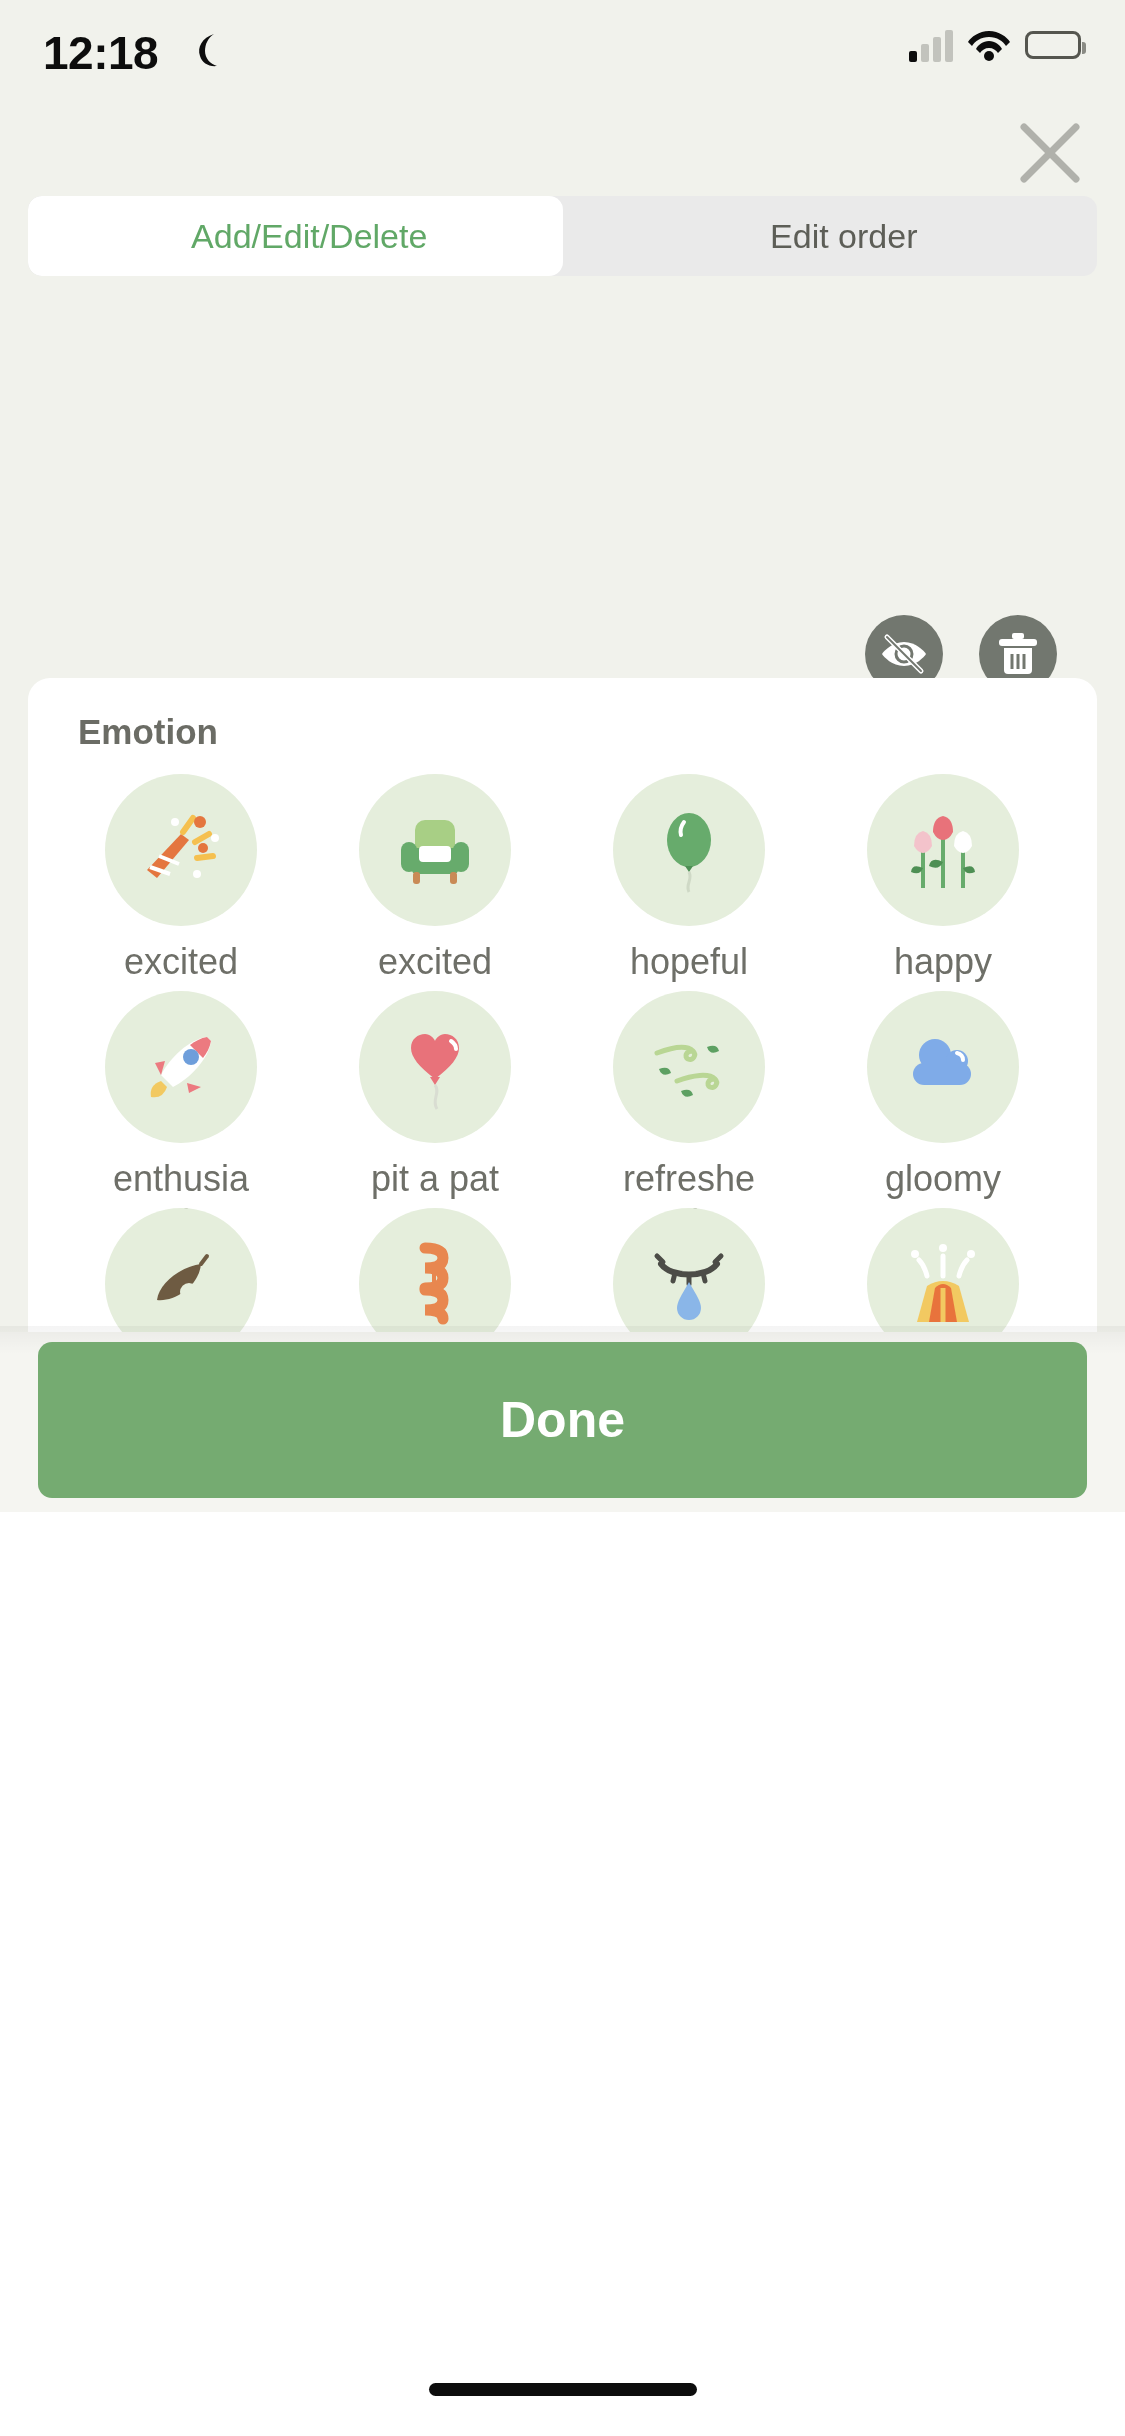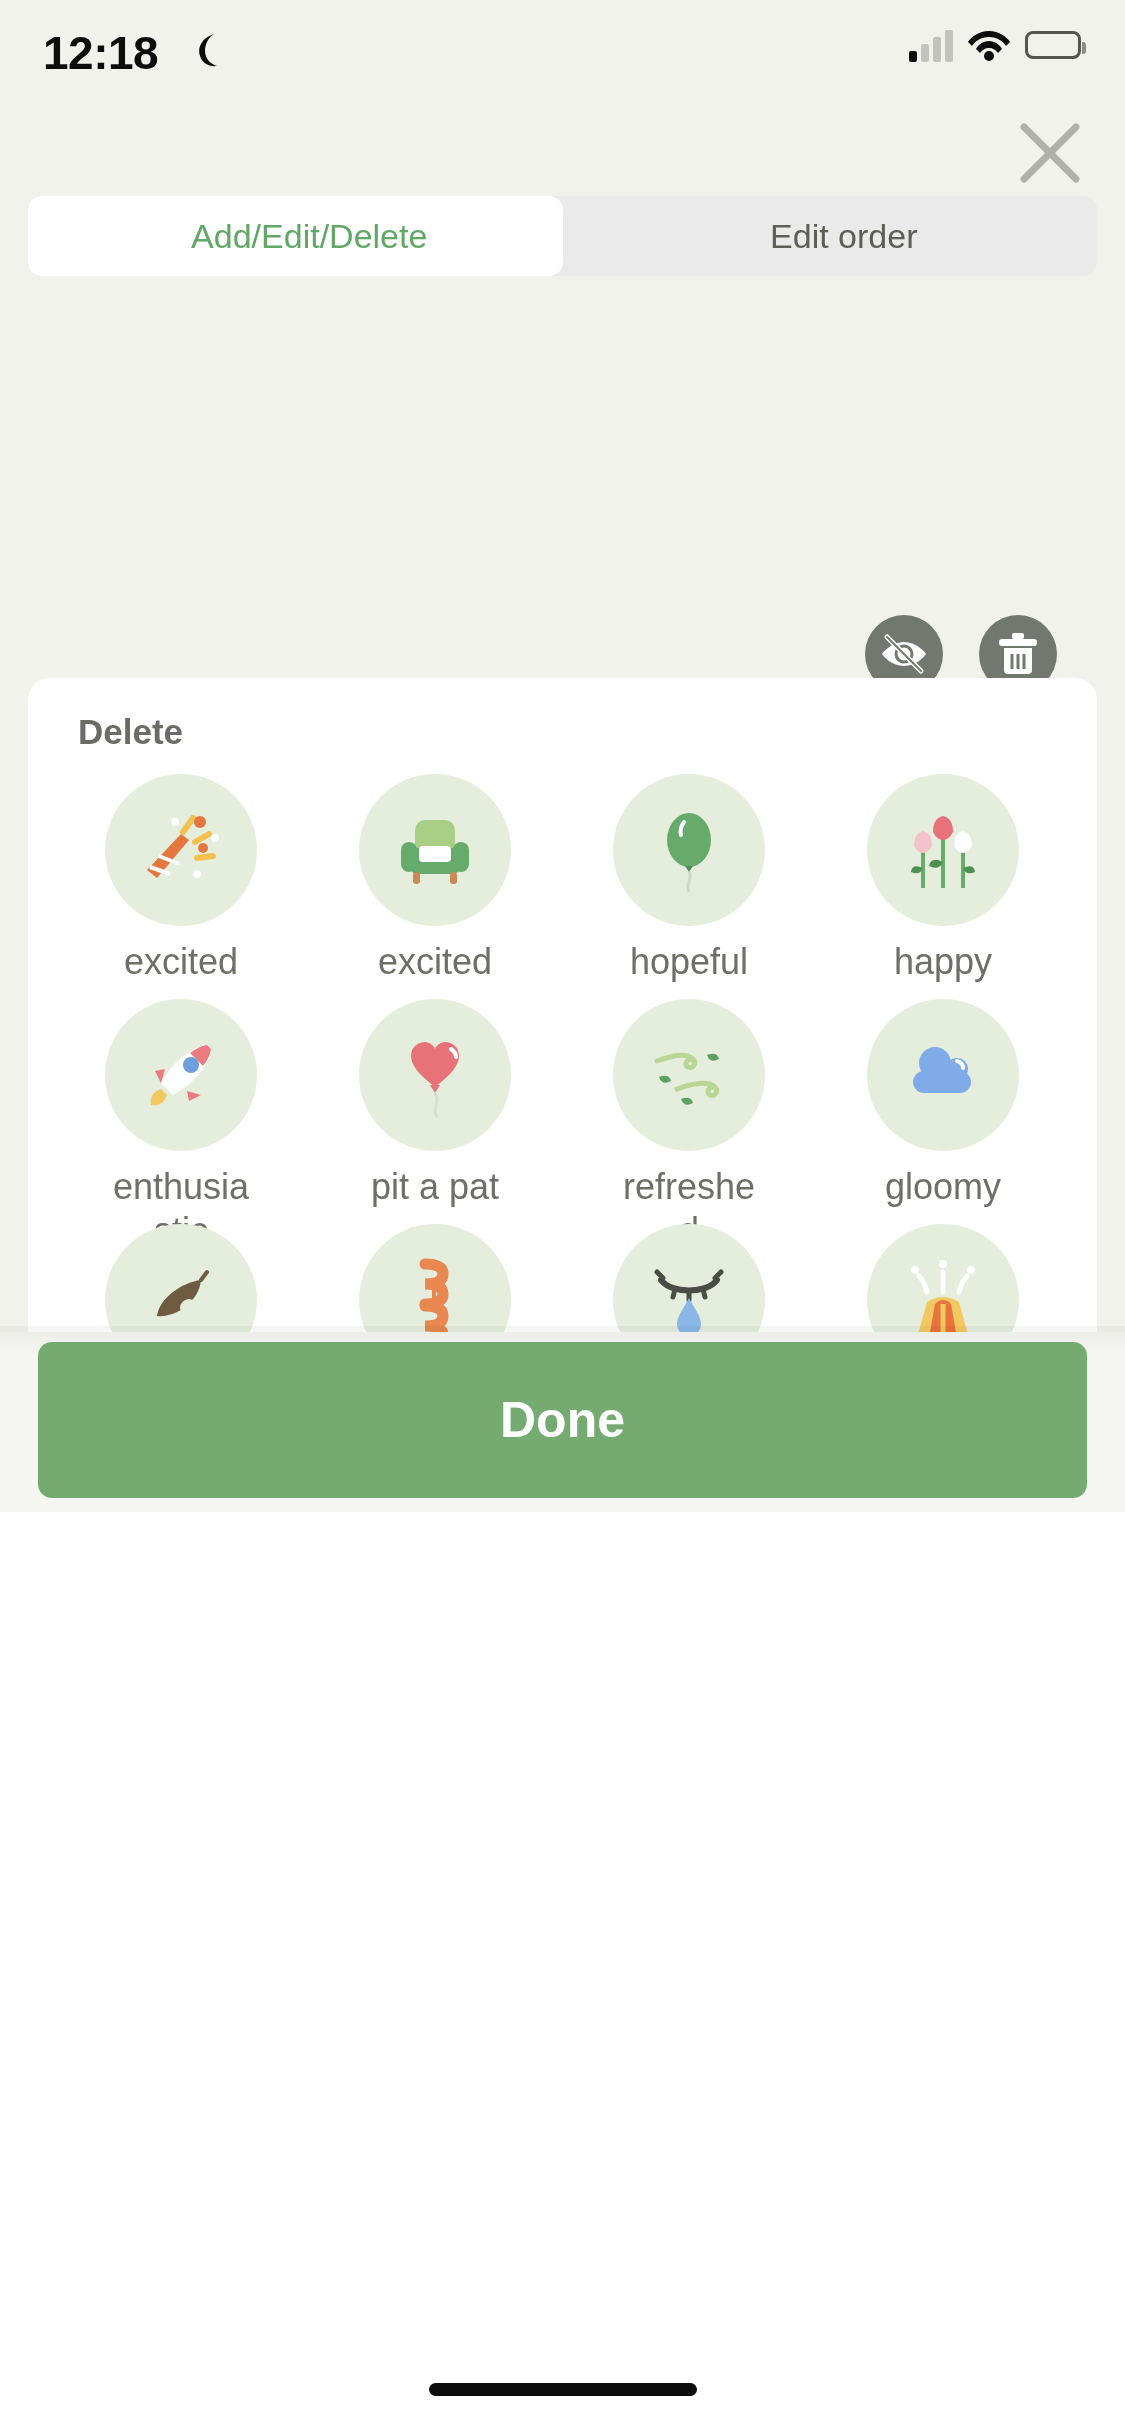--- a/index.html
+++ b/index.html
@@ -101,21 +101,21 @@
   }
   #card-title {
     position:absolute; left:50px; top:34px;
     font-size:35px; font-weight:bold; color:#6b6c65;
   }
   #grid {
     position:absolute; left:26px; top:96px;
     width:1016px;
     display:grid;
     grid-template-columns:repeat(4, 1fr);
-    row-gap:16px;
+    row-gap:8px;
   }
   .cell {
     height:209px;
     display:flex; flex-direction:column; align-items:center;
   }
   .bubble {
     width:152px; height:152px; border-radius:50%;
     background:#e5eedc;
     display:flex; align-items:center; justify-content:center;
     flex:none;
@@ -211,21 +211,21 @@
         <rect x="4" y="9" width="38" height="7" rx="3" fill="#ffffff"></rect>
         <path d="M9 18 h28 v22 a4 4 0 0 1 -4 4 h-20 a4 4 0 0 1 -4 -4 Z" fill="#ffffff"></path>
         <line x1="17" y1="24" x2="17" y2="39" stroke="#72776f" stroke-width="3"></line>
         <line x1="23" y1="24" x2="23" y2="39" stroke="#72776f" stroke-width="3"></line>
         <line x1="29" y1="24" x2="29" y2="39" stroke="#72776f" stroke-width="3"></line>
       </svg>
     </div>
   </div>
 
   <div id="card">
-    <div id="card-title">Delete</div>
+    <div id="card-title">Emotion</div>
     <div id="grid">
 
       <div class="cell">
         <div class="bubble">
           <svg width="92" height="92" viewBox="0 0 92 92">
             <path d="M54 36 L22 74 L12 66 L46 30 Z" fill="#e4763f"></path>
             <path d="M24 52 L44 60" stroke="#fff" stroke-width="4"></path>
             <path d="M15 63 L35 70" stroke="#fff" stroke-width="4"></path>
             <line x1="58" y1="14" x2="48" y2="28" stroke="#f5c04f" stroke-width="6" stroke-linecap="round"></line>
             <line x1="74" y1="30" x2="60" y2="38" stroke="#f5c04f" stroke-width="6" stroke-linecap="round"></line>

